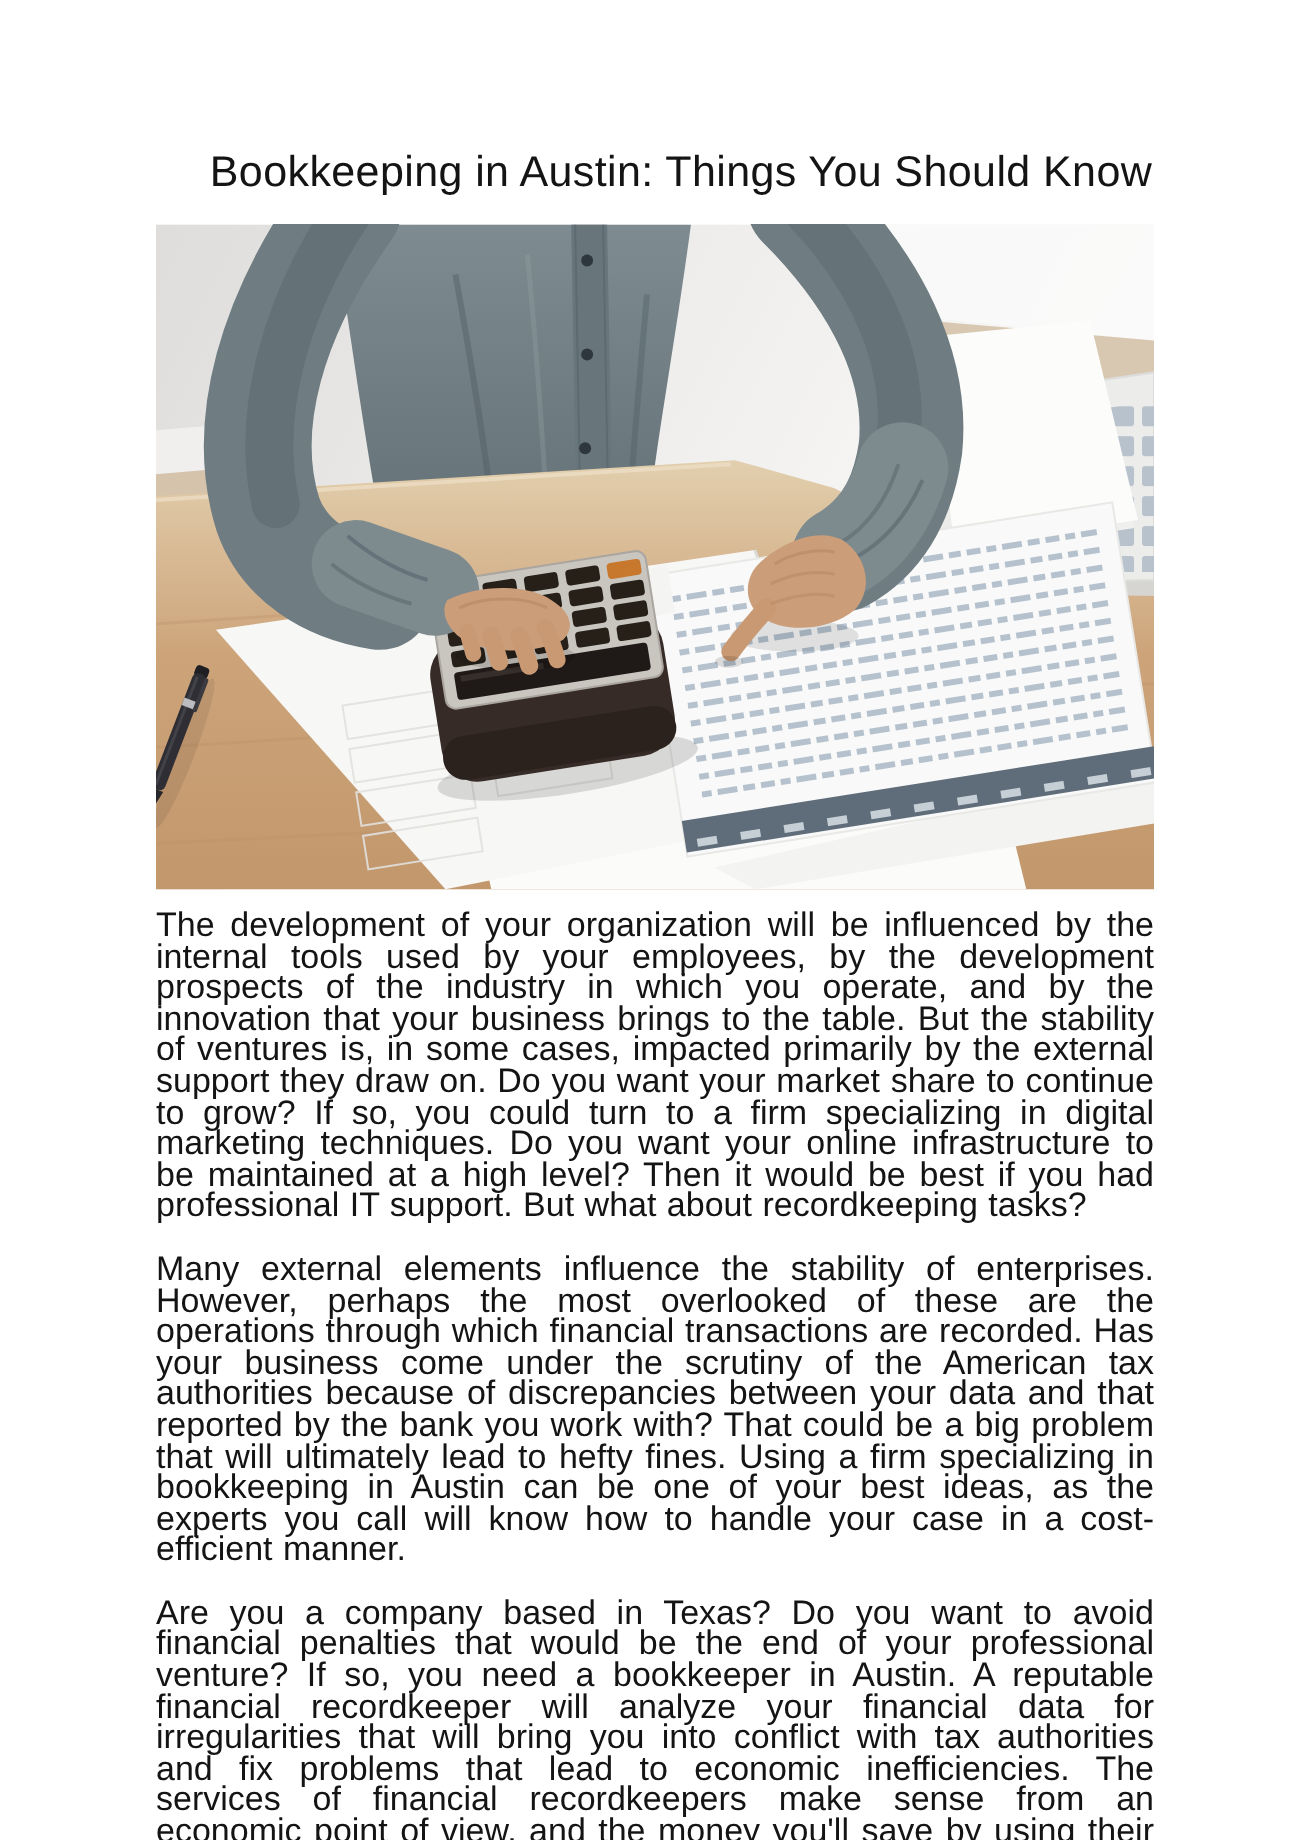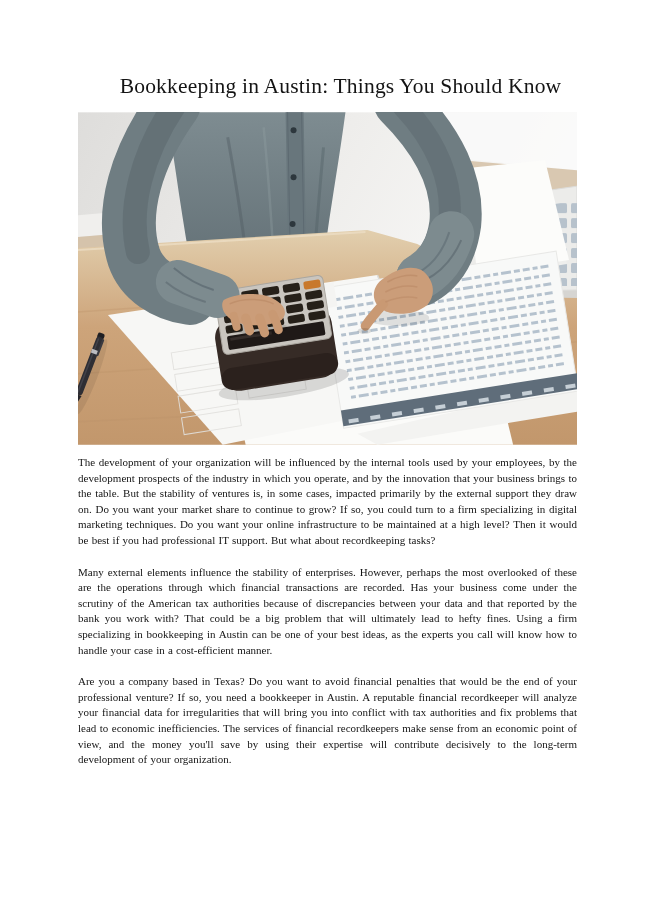--- a/index.html
+++ b/index.html
@@ -2,41 +2,41 @@
 <html><head>
 <meta charset="utf-8">
 <style>
   html,body { margin:0; padding:0; background:#ffffff; }
   .page {
     position:relative;
     width:650px; height:920px;
     background:#ffffff;
     box-sizing:border-box;
     padding:74px 73px 0 78px;
-    font-family:Liberation Serif, serif;
+    font-family:Liberation Sans, sans-serif;
     color:#141414;
     overflow:hidden;
   }
   .title {
     font-size:21.5px;
     font-weight:normal;
     text-align:center;
     margin:0 0 13px 0;
     padding-left:26px;
     letter-spacing:0.2px;
     white-space:nowrap;
   }
   .photo {
     margin:0 0 10px 0;
     width:499px; height:333px;
     line-height:0;
   }
   .photo svg { width:499px; height:333px; display:block; }
   .body-text p {
-    font-size:11px;
+    font-size:17px;
     line-height:15.6px;
     text-align:justify;
     margin:0 0 16px 0;
     word-spacing:0.5px;
   }
 </style>
 </head>
 <body>
 
 <div class="page">

